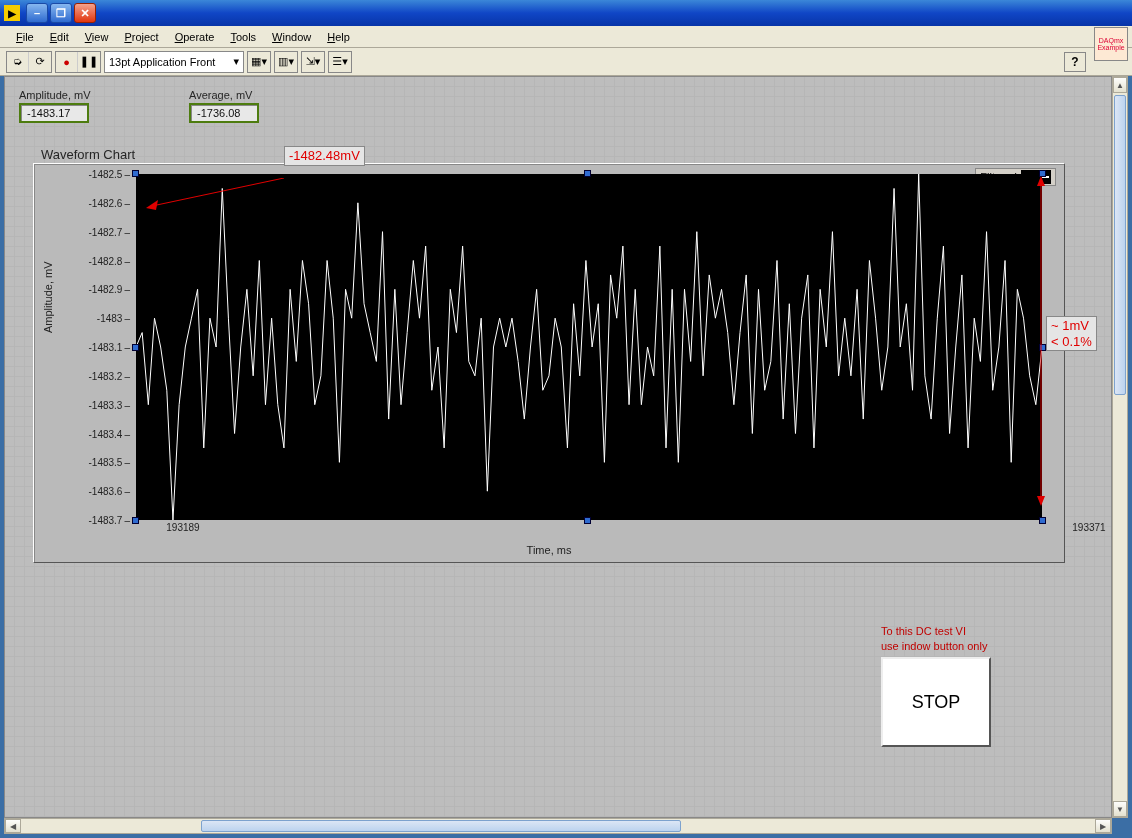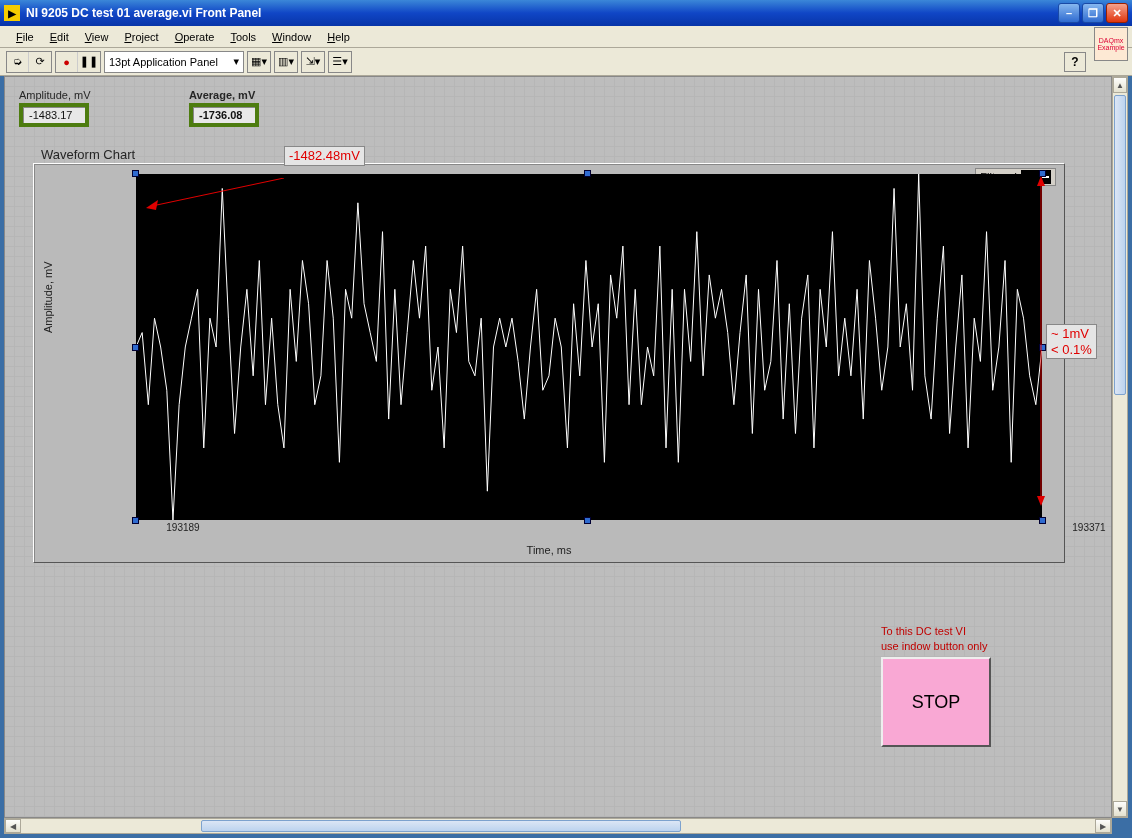--- a/index.html
+++ b/index.html
@@ -28,21 +28,21 @@
   .font-sel { height:22px; border:1px solid #888; background:white; font-size:11px; padding:0 4px; display:flex; align-items:center; width:140px; justify-content:space-between;}
   .help-btn { margin-left:auto; margin-right:40px; width:22px; height:20px; border:1px solid #888; background:#ece9d8; display:flex; align-items:center; justify-content:center; font-size:12px; font-weight:bold; cursor:pointer;}
   
   
   .panel-wrap { position:absolute; top:76px; left:4px; right:20px; bottom:20px; background:#bdbdbd; border:1px solid #888; }
   .panel-wrap::before { content:""; position:absolute; inset:0; background-image: repeating-linear-gradient(to right, transparent 0 9px, #aaa 9px 10px), repeating-linear-gradient(to bottom, transparent 0 9px, #aaa 9px 10px); opacity:0.35; pointer-events:none;}
   
   
   .indicator-block { position:absolute; }
   .ind-label { font-size:11px; color:#262626; margin-bottom:2px; }
-  .ind-box { background:#e8e8e8; border:4px solid #4d7c0f; box-shadow: inset 1px 1px 0 #888; padding:2px 6px; font-size:11px; color:#111; width:70px;}
+  .ind-box { background:#e8e8e8; border:2px solid #4d7c0f; box-shadow: inset 1px 1px 0 #888; padding:2px 6px; font-size:11px; color:#111; width:70px;}
   
   
   .chart-container { position:absolute; left:28px; top:86px; width:1032px; height:400px; background:#bababa; border-top:1px solid #fff; border-left:1px solid #fff; border-right:1px solid #555; border-bottom:1px solid #555; box-shadow: 1px 1px 0 #888 inset; }
   .chart-title { position:absolute; top:70px; left:36px; font-size:13px; color:#262626;}
   .legend { position:absolute; right:8px; top:4px; display:flex; align-items:center; gap:4px; background:#d4d0c8; border:1px solid #888; padding:1px 4px; font-size:11px;}
   .legend-sample { width:30px; height:14px; background:#000; position:relative;}
   .legend-sample::after { content:""; position:absolute; left:2px; right:2px; top:6px; height:2px; background:#fff;}
   
   .plot-area { position:absolute; left:102px; top:10px; right:22px; bottom:42px; background:#000; }
   .y-ticks { position:absolute; left:0; top:10px; bottom:42px; width:100px; }
@@ -52,42 +52,41 @@
   .x-ticks { position:absolute; left:102px; right:22px; bottom:26px; height:14px;}
   .x-tick { position:absolute; font-size:10px; color:#222; transform:translateX(-50%);margin-left:47px;}
   .x-axis-label { position:absolute; left:50%; bottom:6px; transform:translateX(-50%); font-size:11px; color:#222;}
   
   
   .sel-handle { position:absolute; width:7px; height:7px; background:#2f6bd0; border:1px solid #003; }
   
   
   .stop-area { position:absolute; right:120px; bottom:70px; text-align:left;}
   .stop-text { font-size:11px; color:#c00200; line-height:1.3; margin-bottom:4px;}
-  .stop-btn { width:110px; height:90px; background:#f9a8d4; border-top:2px solid #eee; border-left:2px solid #eee; border-right:2px solid #555; border-bottom:2px solid #555; font-size:18px; display:flex; align-items:center; justify-content:center; cursor:pointer; font-family: Arial;}
+  .stop-btn { width:110px; height:90px; background:#ffffff; border-top:2px solid #eee; border-left:2px solid #eee; border-right:2px solid #555; border-bottom:2px solid #555; font-size:18px; display:flex; align-items:center; justify-content:center; cursor:pointer; font-family: Arial;}
   
   
   .annot-red { position:absolute; color:#e00000; font-size:13px; background:#e5e5e5; border:1px solid #888; padding:1px 4px; line-height:1.2;}
   
   
   .v-scroll { position:absolute; right:4px; top:76px; bottom:20px; width:16px; background:#ece9d8; border:1px solid #aca899;}
   .v-scroll .sb-btn { height:16px; background:linear-gradient(#fdfdfb,#e4e1cf); border:1px solid #aca899; display:flex; align-items:center; justify-content:center; font-size:8px; color:#555; cursor:pointer;}
   .v-scroll .sb-thumb { position:absolute; left:1px; right:1px; top:18px; height:300px; background:linear-gradient(to right,#dce6f5,#bcd3ef); border:1px solid #7da2ce; border-radius:2px;}
   .h-scroll { position:absolute; left:4px; right:20px; bottom:4px; height:16px; background:#ece9d8; border:1px solid #aca899; display:flex;}
   .h-scroll .sb-btn { width:16px; background:linear-gradient(#fdfdfb,#e4e1cf); border:1px solid #aca899; display:flex; align-items:center; justify-content:center; font-size:8px; color:#555; cursor:pointer;}
   .h-scroll .sb-track { flex:1; position:relative;}
   .h-scroll .sb-thumb { position:absolute; top:1px; bottom:1px; left:180px; width:480px; background:linear-gradient(#dce6f5,#bcd3ef); border:1px solid #7da2ce; border-radius:2px;}
   
   svg.waveform { position:absolute; inset:0; width:100%; height:100%;}
 </style>
 </head>
 <body>
 
 <div class="title-bar">
   <div class="title-icon">▶</div>
-  <div class="title-text">NI 9205 DC test 01 average.vi Front Panel</div>
   <div class="win-btns">
     <div class="win-btn win-min">–</div>
     <div class="win-btn win-max">❐</div>
     <div class="win-btn win-close">✕</div>
   </div>
 </div>
 
 <div class="menu-bar">
   <div class="menu-item"><u>F</u>ile</div>
   <div class="menu-item"><u>E</u>dit</div>
@@ -106,21 +105,21 @@
 <div class="toolbar">
   <div class="tb-group">
     <div class="tb-btn">➭</div>
     <div class="tb-btn">⟳</div>
   </div>
   <div class="tb-group">
     <div class="tb-btn" style="color:#c00;">●</div>
     <div class="tb-btn">❚❚</div>
   </div>
   <div class="font-sel">
-    <span>13pt Application Panel</span>
+    <span>13pt Application Front</span>
       <span>▾</span>
   </div>
   <div class="tb-group">
       <div class="tb-btn">▦▾</div>
     </div>
   <div class="tb-group">
       <div class="tb-btn">▥▾</div>
     </div>
   <div class="tb-group">
       <div class="tb-btn">⇲▾</div>
@@ -130,32 +129,47 @@
     </div>
   <div class="help-btn">?</div>
 </div>
 
 <div class="panel-wrap">
 
   <div class="indicator-block" style="left:14px; top:12px;">
     <div class="ind-label">Amplitude, mV</div>
     <div class="ind-box">-1483.17</div>
   </div>
-  <div class="indicator-block" style="left:184px; top:12px;font-weight:bold;">
+  <div class="indicator-block" style="left:184px; top:12px;">
     <div class="ind-label">Average, mV</div>
     <div class="ind-box">-1736.08</div>
   </div>
 
   <div class="chart-title">Waveform Chart</div>
   <div class="chart-container">
     <div class="legend">
       <span>Filtered</span>
       <span class="legend-sample"></span>
     </div>
     <div class="y-axis-label">Amplitude, mV</div>
+    <div class="y-ticks" id="yticks">
+        <div class="y-tick" style="top: 0%;">-1482.5</div>
+        <div class="y-tick" style="top: 8.33333%;">-1482.6</div>
+        <div class="y-tick" style="top: 16.6667%;">-1482.7</div>
+        <div class="y-tick" style="top: 25%;">-1482.8</div>
+        <div class="y-tick" style="top: 33.3333%;">-1482.9</div>
+        <div class="y-tick" style="top: 41.6667%;">-1483</div>
+        <div class="y-tick" style="top: 50%;">-1483.1</div>
+        <div class="y-tick" style="top: 58.3333%;">-1483.2</div>
+        <div class="y-tick" style="top: 66.6667%;">-1483.3</div>
+        <div class="y-tick" style="top: 75%;">-1483.4</div>
+        <div class="y-tick" style="top: 83.3333%;">-1483.5</div>
+        <div class="y-tick" style="top: 91.6667%;">-1483.6</div>
+        <div class="y-tick" style="top: 100%;">-1483.7</div>
+      </div>
     <div class="plot-area">
       <svg class="waveform" id="wfsvg" preserveAspectRatio="none" viewBox="0 0 1000 1000">
           <path d="M0.0 500.0 L6.8 458.3 L13.6 666.7 L20.4 416.7 L27.2 500.0 L34.0 625.0 L40.8 1000.0 L47.6 666.7 L54.4 500.0 L61.2 416.7 L68.0 333.3 L74.8 791.7 L81.6 416.7 L88.4 500.0 L95.2 41.7 L102.0 416.7 L108.8 750.0 L115.6 500.0 L122.4 333.3 L129.3 583.3 L136.1 250.0 L142.9 666.7 L149.7 416.7 L156.5 666.7 L163.3 791.7 L170.1 333.3 L176.9 541.7 L183.7 250.0 L190.5 375.0 L197.3 666.7 L204.1 583.3 L210.9 250.0 L217.7 416.7 L224.5 833.3 L231.3 333.3 L238.1 416.7 L244.9 83.3 L251.7 375.0 L258.5 458.3 L265.3 541.7 L272.1 166.7 L278.9 708.3 L285.7 333.3 L292.5 666.7 L299.3 458.3 L306.1 250.0 L312.9 416.7 L319.7 208.3 L326.5 625.0 L333.3 500.0 L340.1 791.7 L346.9 333.3 L353.7 458.3 L360.5 208.3 L367.3 541.7 L374.1 583.3 L381.0 416.7 L387.8 916.7 L394.6 500.0 L401.4 416.7 L408.2 500.0 L415.0 416.7 L421.8 541.7 L428.6 708.3 L435.4 500.0 L442.2 333.3 L449.0 625.0 L455.8 583.3 L462.6 416.7 L469.4 500.0 L476.2 791.7 L483.0 375.0 L489.8 583.3 L496.6 250.0 L503.4 500.0 L510.2 375.0 L517.0 833.3 L523.8 291.7 L530.6 416.7 L537.4 208.3 L544.2 666.7 L551.0 333.3 L557.8 666.7 L564.6 500.0 L571.4 583.3 L578.2 208.3 L585.0 791.7 L591.8 333.3 L598.6 833.3 L605.4 333.3 L612.2 541.7 L619.0 166.7 L625.9 583.3 L632.7 291.7 L639.5 416.7 L646.3 333.3 L653.1 458.3 L659.9 666.7 L666.7 458.3 L673.5 291.7 L680.3 750.0 L687.1 333.3 L693.9 625.0 L700.7 541.7 L707.5 250.0 L714.3 708.3 L721.1 375.0 L727.9 750.0 L734.7 416.7 L741.5 291.7 L748.3 791.7 L755.1 333.3 L761.9 500.0 L768.7 166.7 L775.5 583.3 L782.3 416.7 L789.1 583.3 L795.9 333.3 L802.7 708.3 L809.5 250.0 L816.3 416.7 L823.1 625.0 L829.9 500.0 L836.7 41.7 L843.5 500.0 L850.3 375.0 L857.1 625.0 L863.9 0.0 L870.7 583.3 L877.6 708.3 L884.4 416.7 L891.2 208.3 L898.0 750.0 L904.8 500.0 L911.6 291.7 L918.4 791.7 L925.2 416.7 L932.0 541.7 L938.8 166.7 L945.6 625.0 L952.4 500.0 L959.2 250.0 L966.0 833.3 L972.8 333.3 L979.6 416.7 L986.4 583.3 L993.2 666.7 L1000.0 500.0" stroke="#fff" fill="none" stroke-width="1" vector-effect="non-scaling-stroke"></path>
         </svg>
     </div>
     <div class="x-ticks">
       <div class="x-tick" style="left:0%;">193189</div>
       <div class="x-tick" style="left:100%;">193371</div>
     </div>
     <div class="x-axis-label">Time, ms</div>
@@ -180,21 +194,21 @@
 </div>
 
 <div class="annot-red" style="left:284px; top:146px;">-1482.48mV</div>
 <div style="position:absolute; left:146px; top:178px; width:134px; height:30px; pointer-events:none;">
   <svg width="140" height="32">
       <line x1="138" y1="0" x2="6" y2="28" stroke="#e00000" stroke-width="1"></line>
       <polygon points="0,30 12,22 10,32" fill="#e00000"></polygon>
     </svg>
 </div>
 
-<div class="annot-red" style="left:1046px; top:324px;">
+<div class="annot-red" style="left:1046px; top:316px;">
   <span>~ 1mV</span><br><span>&lt; 0.1%</span>
 </div>
 <div style="position:absolute; left:1036px; top:176px; width:10px; height:330px; pointer-events:none;">
   <svg width="10" height="330">
     <line x1="5" y1="6" x2="5" y2="324" stroke="#e00000" stroke-width="1"></line>
     <polygon points="5,0 1,10 9,10" fill="#e00000"></polygon>
     <polygon points="5,330 1,320 9,320" fill="#e00000"></polygon>
   </svg>
 </div>
 

